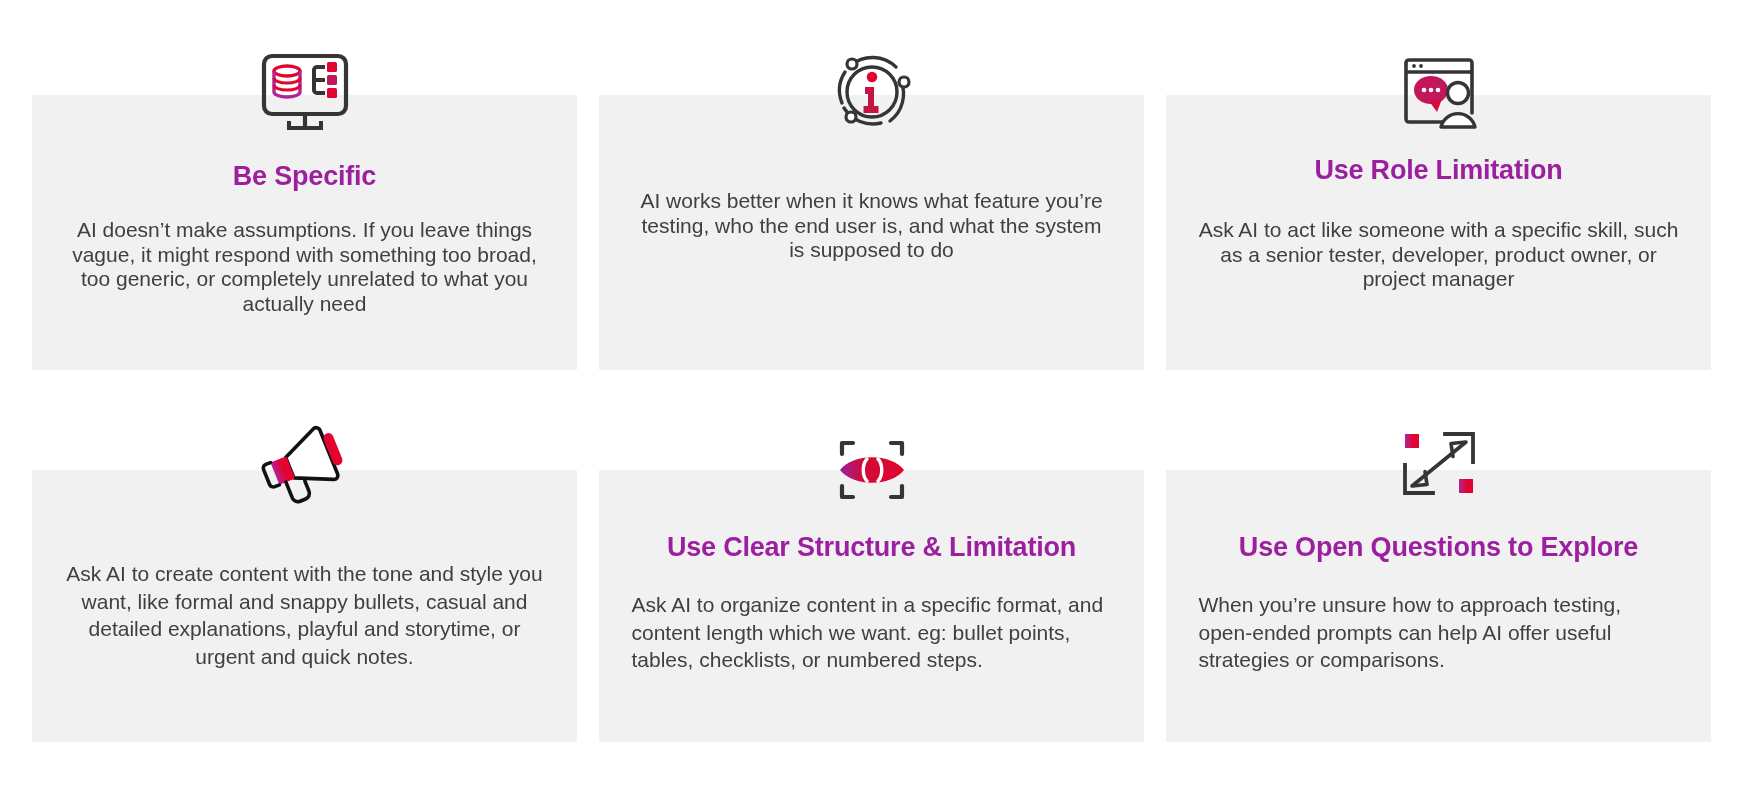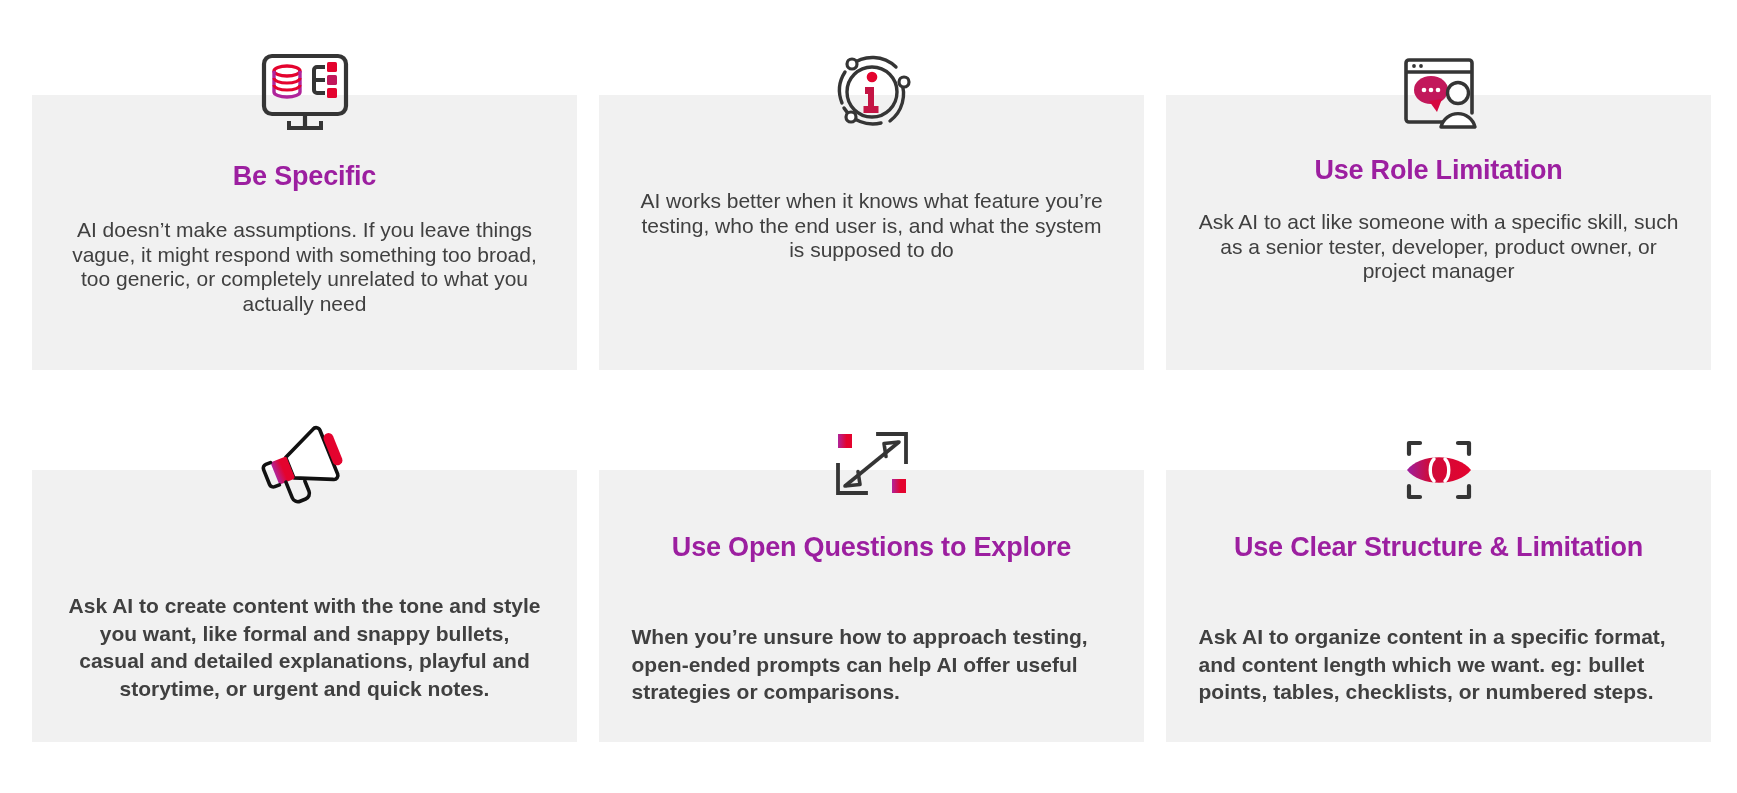--- a/index.html
+++ b/index.html
@@ -65,24 +65,24 @@
     line-height: 1.28;
     text-align: center;
     max-width: 505px;
   }
   .card.row1 .card-body { line-height: 1.17; }
   .c1 .card-title { margin-top: 4px; }
   .c2 .card-title { margin-top: -2px; }
   .c3 .card-title { margin-top: -2px; }
   .c1 .card-body { margin-top: 26px; max-width: 470px; }
   .c2 .card-body { margin-top: 32px; max-width: 480px; }
-  .c3 .card-body { margin-top: 24px; max-width: 482px; }
+  .c3 .card-body { margin-top: 32px; max-width: 482px; }
   .c4 .card-body,
   .c5 .card-body,
-  .c6 .card-body { margin-top: 60px; line-height: 1.32; max-width: 480px; font-weight: bold; }
+  .c6 .card-body { margin-top: 28px; line-height: 1.32; max-width: 480px; }
   .c5 .card-body, .c6 .card-body { text-align: left; }
 </style>
 </head>
 <body>
 
 <div class="board">
   <div class="grid">
 
     <div class="card row1 c1">
       <div class="icon-wrap">
@@ -168,45 +168,20 @@
 
             <rect x="80" y="21" width="10" height="34" rx="5" fill="#e4032e"></rect>
 
             <path d="M29 51 v17 a6 6 0 0 0 6 6 h6 a6 6 0 0 0 6 -6 v-11" fill="none" stroke="#111111" stroke-width="3.6" stroke-linecap="round"></path>
           </g>
         </svg>
       </div>
       <div class="card-body">Ask AI to create content with the tone and style you want, like formal and snappy bullets, casual and detailed explanations, playful and storytime, or urgent and quick notes.</div>
     </div>
 
-    <div class="card row2 c5">
-      <div class="icon-wrap">
-        <svg width="104" height="94" viewBox="0 0 104 94">
-          <defs>
-            <linearGradient id="sq1" x1="0" y1="0" x2="1" y2="0">
-              <stop offset="0" stop-color="#b0249b"></stop>
-              <stop offset="0.6" stop-color="#e4032e"></stop>
-            </linearGradient>
-          </defs>
-
-          <path d="M58 11 h28 v28" fill="none" stroke="#353535" stroke-width="3.8" stroke-linecap="square"></path>
-
-          <path d="M18 42 v28 h28" fill="none" stroke="#353535" stroke-width="3.8" stroke-linecap="square"></path>
-
-          <line x1="25" y1="63" x2="79" y2="19" stroke="#353535" stroke-width="3.6"></line>
-          <path d="M79 19 l-15 1.5 l 2 13" fill="none" stroke="#353535" stroke-width="3.6" stroke-linecap="round" stroke-linejoin="round"></path>
-          <path d="M25 63 l15 -1.5 l-2 -13" fill="none" stroke="#353535" stroke-width="3.6" stroke-linecap="round" stroke-linejoin="round"></path>
-          <rect x="18" y="11" width="14" height="14" fill="url(#sq1)"></rect>
-          <rect x="72" y="56" width="14" height="14" fill="url(#sq1)"></rect>
-        </svg>
-      </div>
-      <div class="card-title">Use Open Questions to Explore</div>
-      <div class="card-body">When you’re unsure how to approach testing, open-ended prompts can help AI offer useful strategies or comparisons.</div>
-    </div>
-
     <div class="card row2 c6">
       <div class="icon-wrap">
         <svg width="104" height="94" viewBox="0 0 104 94">
           <defs>
             <linearGradient id="eyeg" x1="0" y1="0" x2="1" y2="0">
               <stop offset="0" stop-color="#9C1FA0"></stop>
               <stop offset="0.35" stop-color="#cf0b3a"></stop>
               <stop offset="1" stop-color="#e4032e"></stop>
             </linearGradient>
           </defs>
@@ -218,14 +193,39 @@
 
           <path d="M20 47 C33 30 71 30 84 47 C71 64 33 64 20 47 Z" fill="url(#eyeg)"></path>
           <path d="M47 36 C42 41 42 53 47 58" fill="none" stroke="#ffffff" stroke-width="3.4" stroke-linecap="round"></path>
           <path d="M58 36 C63 41 63 53 58 58" fill="none" stroke="#ffffff" stroke-width="3.4" stroke-linecap="round"></path>
         </svg>
       </div>
       <div class="card-title">Use Clear Structure &amp; Limitation</div>
       <div class="card-body">Ask AI to organize content in a specific format, and content length which we want. eg: bullet points, tables, checklists, or numbered steps.</div>
     </div>
 
+    <div class="card row2 c5">
+      <div class="icon-wrap">
+        <svg width="104" height="94" viewBox="0 0 104 94">
+          <defs>
+            <linearGradient id="sq1" x1="0" y1="0" x2="1" y2="0">
+              <stop offset="0" stop-color="#b0249b"></stop>
+              <stop offset="0.6" stop-color="#e4032e"></stop>
+            </linearGradient>
+          </defs>
+
+          <path d="M58 11 h28 v28" fill="none" stroke="#353535" stroke-width="3.8" stroke-linecap="square"></path>
+
+          <path d="M18 42 v28 h28" fill="none" stroke="#353535" stroke-width="3.8" stroke-linecap="square"></path>
+
+          <line x1="25" y1="63" x2="79" y2="19" stroke="#353535" stroke-width="3.6"></line>
+          <path d="M79 19 l-15 1.5 l 2 13" fill="none" stroke="#353535" stroke-width="3.6" stroke-linecap="round" stroke-linejoin="round"></path>
+          <path d="M25 63 l15 -1.5 l-2 -13" fill="none" stroke="#353535" stroke-width="3.6" stroke-linecap="round" stroke-linejoin="round"></path>
+          <rect x="18" y="11" width="14" height="14" fill="url(#sq1)"></rect>
+          <rect x="72" y="56" width="14" height="14" fill="url(#sq1)"></rect>
+        </svg>
+      </div>
+      <div class="card-title">Use Open Questions to Explore</div>
+      <div class="card-body">When you’re unsure how to approach testing, open-ended prompts can help AI offer useful strategies or comparisons.</div>
+    </div>
+
   </div>
 </div>
 
 </body></html>

